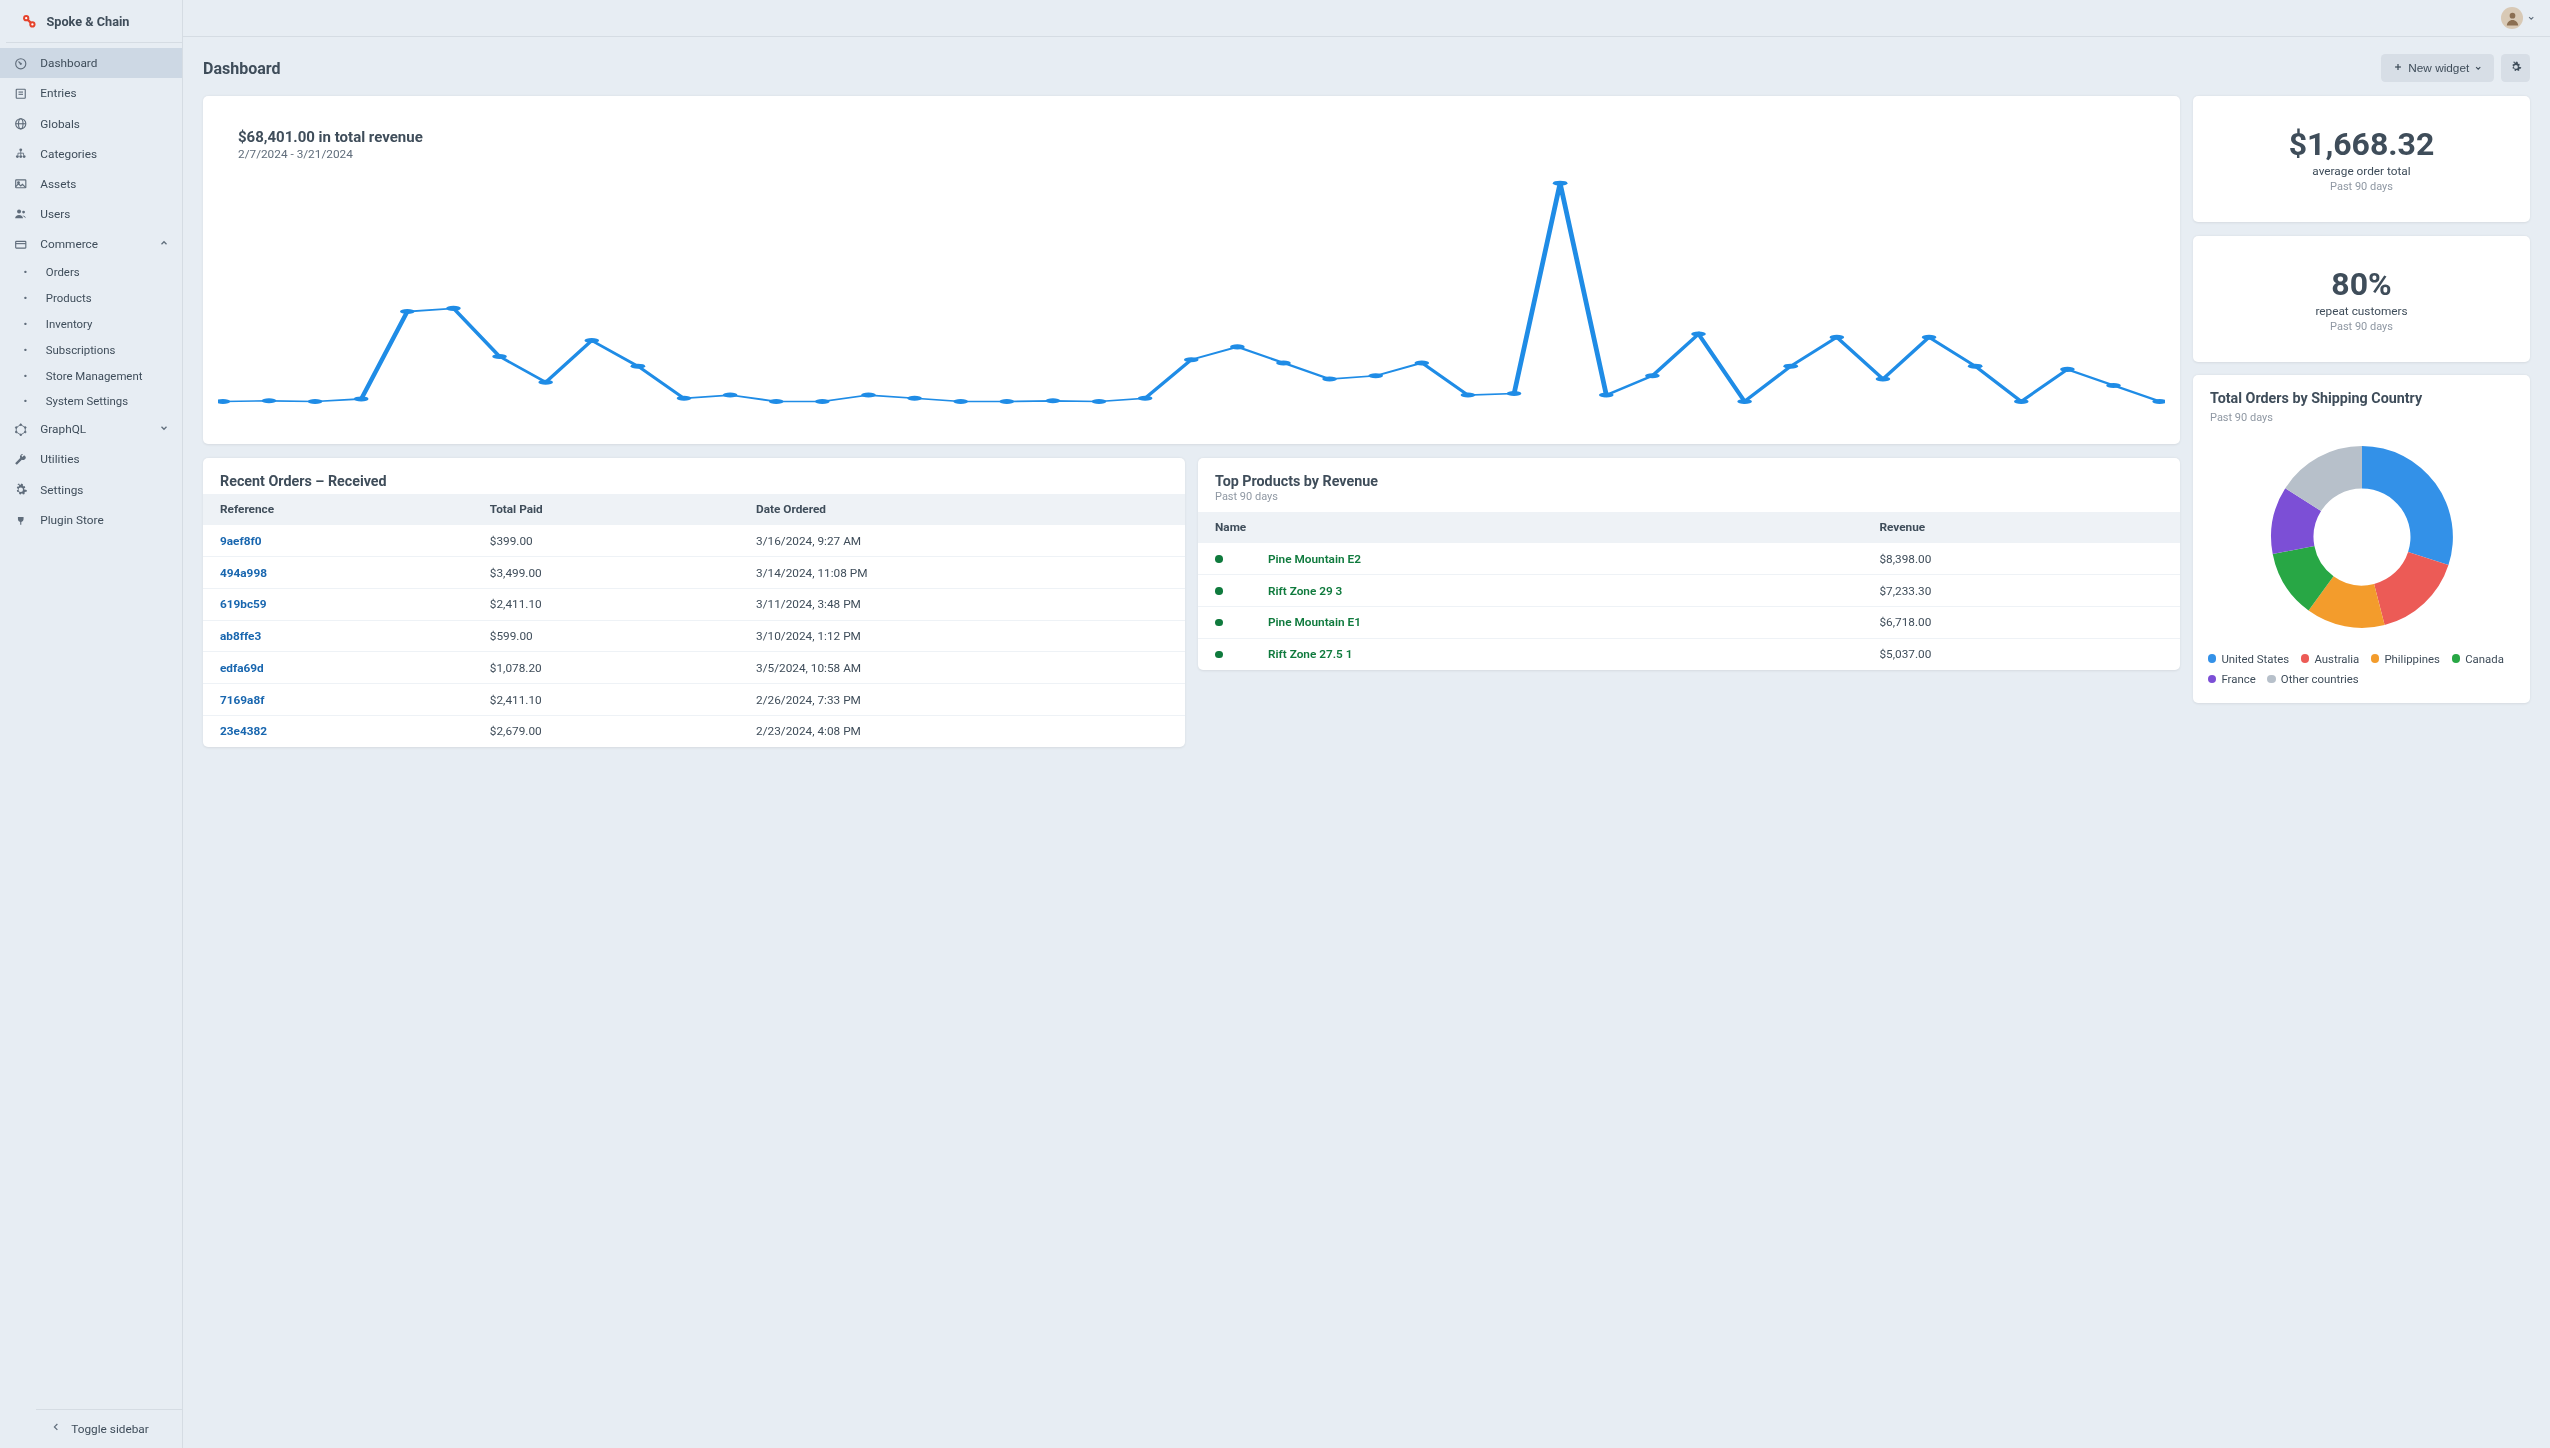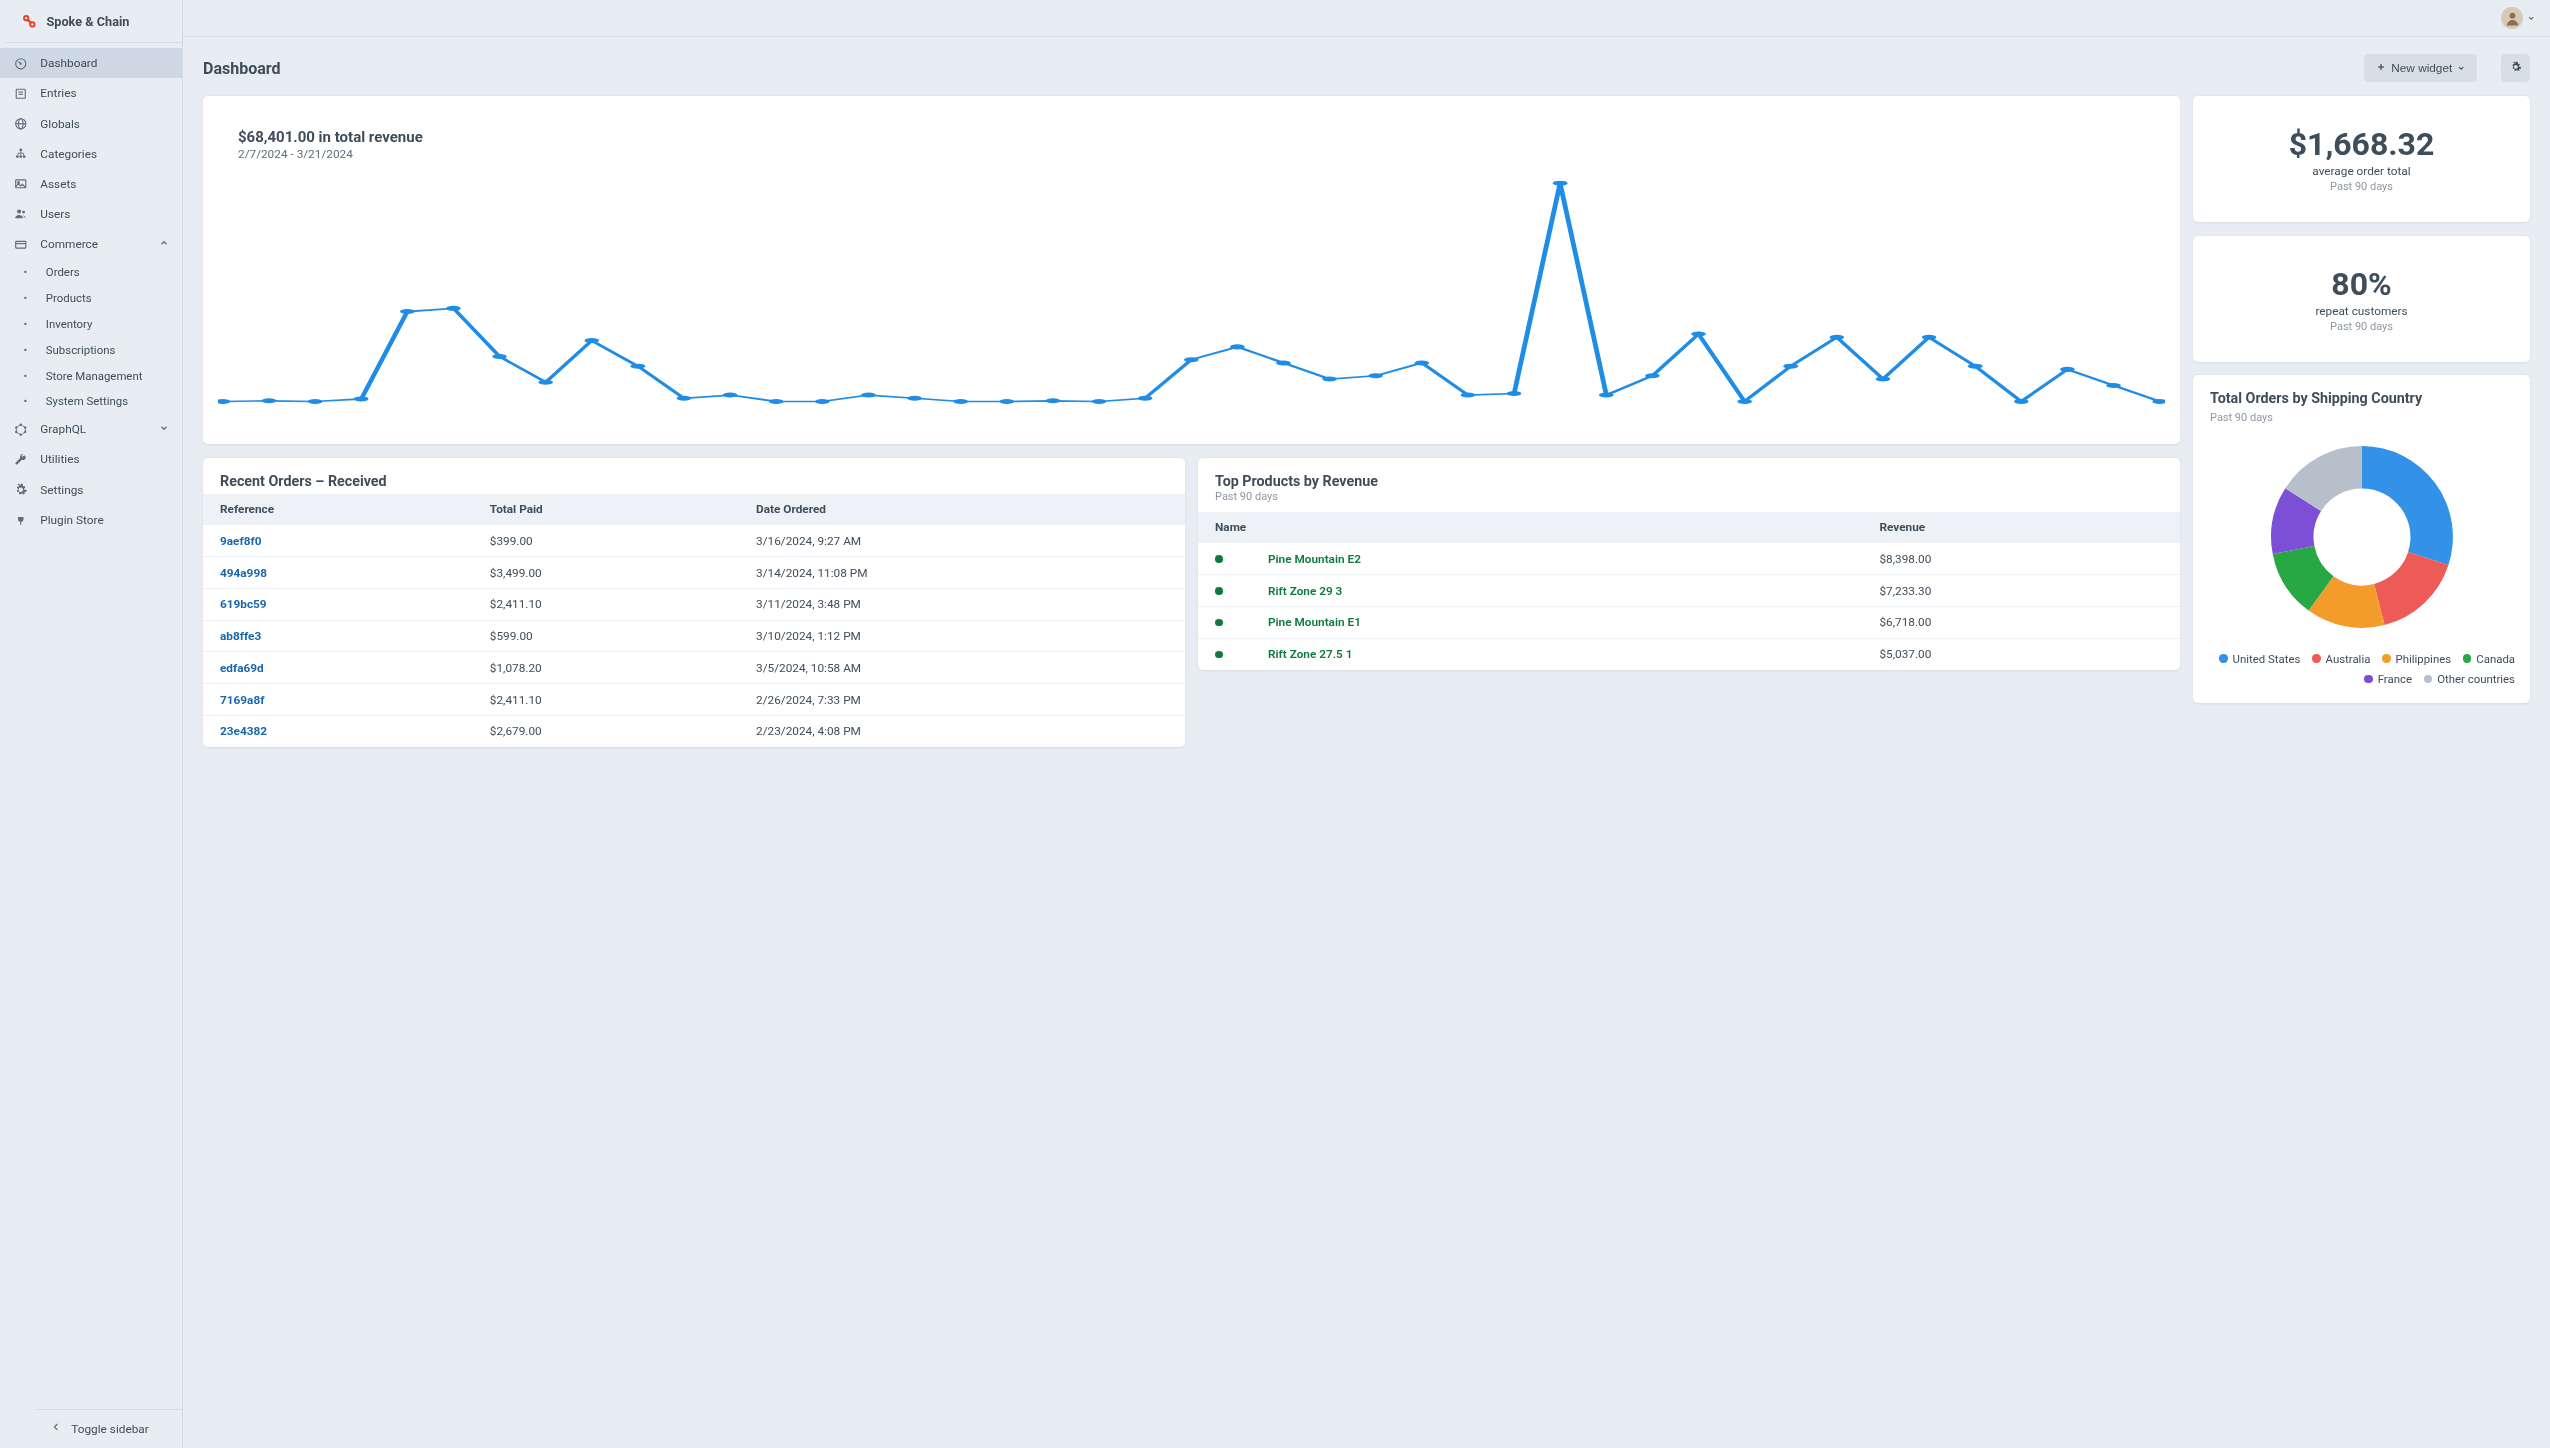--- a/index.html
+++ b/index.html
@@ -24,21 +24,21 @@
 
 
 .main { flex: 1; display: flex; flex-direction: column; overflow: hidden; }
 .topbar { display: flex; align-items: center; justify-content: flex-end; padding: 6.7px 15px; border-bottom: 0.8px solid #d5dce3; height: 37px; }
 .avatar { width: 22px; height: 22px; border-radius: 50%; background: #d8c9b5; display: flex; align-items: center; justify-content: center; color: #5a3f2f; font-weight: 700; cursor: pointer; margin-right: 3.4px; }
 .caret { color: #606d7b; cursor: pointer; }
 
 .content { flex: 1; overflow-y: auto; padding: 17px 20px; }
 .page-header { display: flex; align-items: center; justify-content: space-between; margin-bottom: 13.5px; }
 .page-title { font-size: 16px; font-weight: 700; color: #3f4d5a; }
-.header-actions { display: flex; gap: 24px; border-radius: 14px; }
+.header-actions { display: flex; gap: 7px; border-radius: 14px; }
 .btn { background: #d7dee6; border: none; border-radius: 4.2px; padding: 6.7px 11.8px; font-size: 11.8px; color: #3f4d5a; cursor: pointer; display: flex; align-items: center; gap: 5px; }
 .btn-icon-only { padding: 6.7px 8.4px; }
 
 .grid { display: grid; grid-template-columns: 1fr 1fr 337px; gap: 13.5px; align-items: start; }
 .card { background: #fff; border-radius: 5px; box-shadow: 0 0.8px 2.5px rgba(0,0,0,0.08); }
 
 .revenue-card { grid-column: 1 / 3; padding: 15px; }
 .revenue-header { padding: 17px 20px 6.7px; }
 .revenue-title { font-size: 15px; font-weight: 700; }
 .revenue-sub { color: #606d7b; font-size: 11.8px; margin-top: 1.7px; }
@@ -58,21 +58,21 @@
 
 table { width: 100%; border-collapse: collapse; }
 th { text-align: left; font-weight: 700; font-size: 11.8px; color: #3f4d5a; padding: 8.4px 17px; background: #eef2f6; }
 th:first-child { border-top-left-radius: 0; }
 td { padding: 8.4px 17px; font-size: 11.8px; border-top: 0.8px solid #eef2f6; }
 .ref-link { color: #1866af; font-weight: 700; cursor: pointer; }
 .prod-link { color: #0f7a3d; font-weight: 600; cursor: pointer; padding-left: 37px; }
 .status-dot { width: 7.6px; height: 7.6px; border-radius: 50%; background: #0f7a3d; display: inline-block; margin-right: 8.4px; }
 
 .donut-wrap { display: flex; align-items: center; justify-content: center; padding: 3.4px 0 8.4px; }
-.legend { display: flex; flex-wrap: wrap; gap: 6.7px 11.8px; justify-content: flex-end; padding: 5px 15px 17px; font-size: 11.4px; }
+.legend { display: flex; flex-wrap: wrap; gap: 6.7px 11.8px; justify-content: flex-start; padding: 5px 15px 17px; font-size: 11.4px; }
 .legend-item { display: flex; align-items: center; gap: 5px; }
 .legend-swatch { width: 8.4px; height: 8.4px; border-radius: 50%; }
 
 .recent-card { grid-column: 1 / 2; }
 .top-products-card { grid-column: 2 / 3; }
 </style>
 </head>
 <body>
 
 <div class="app">

